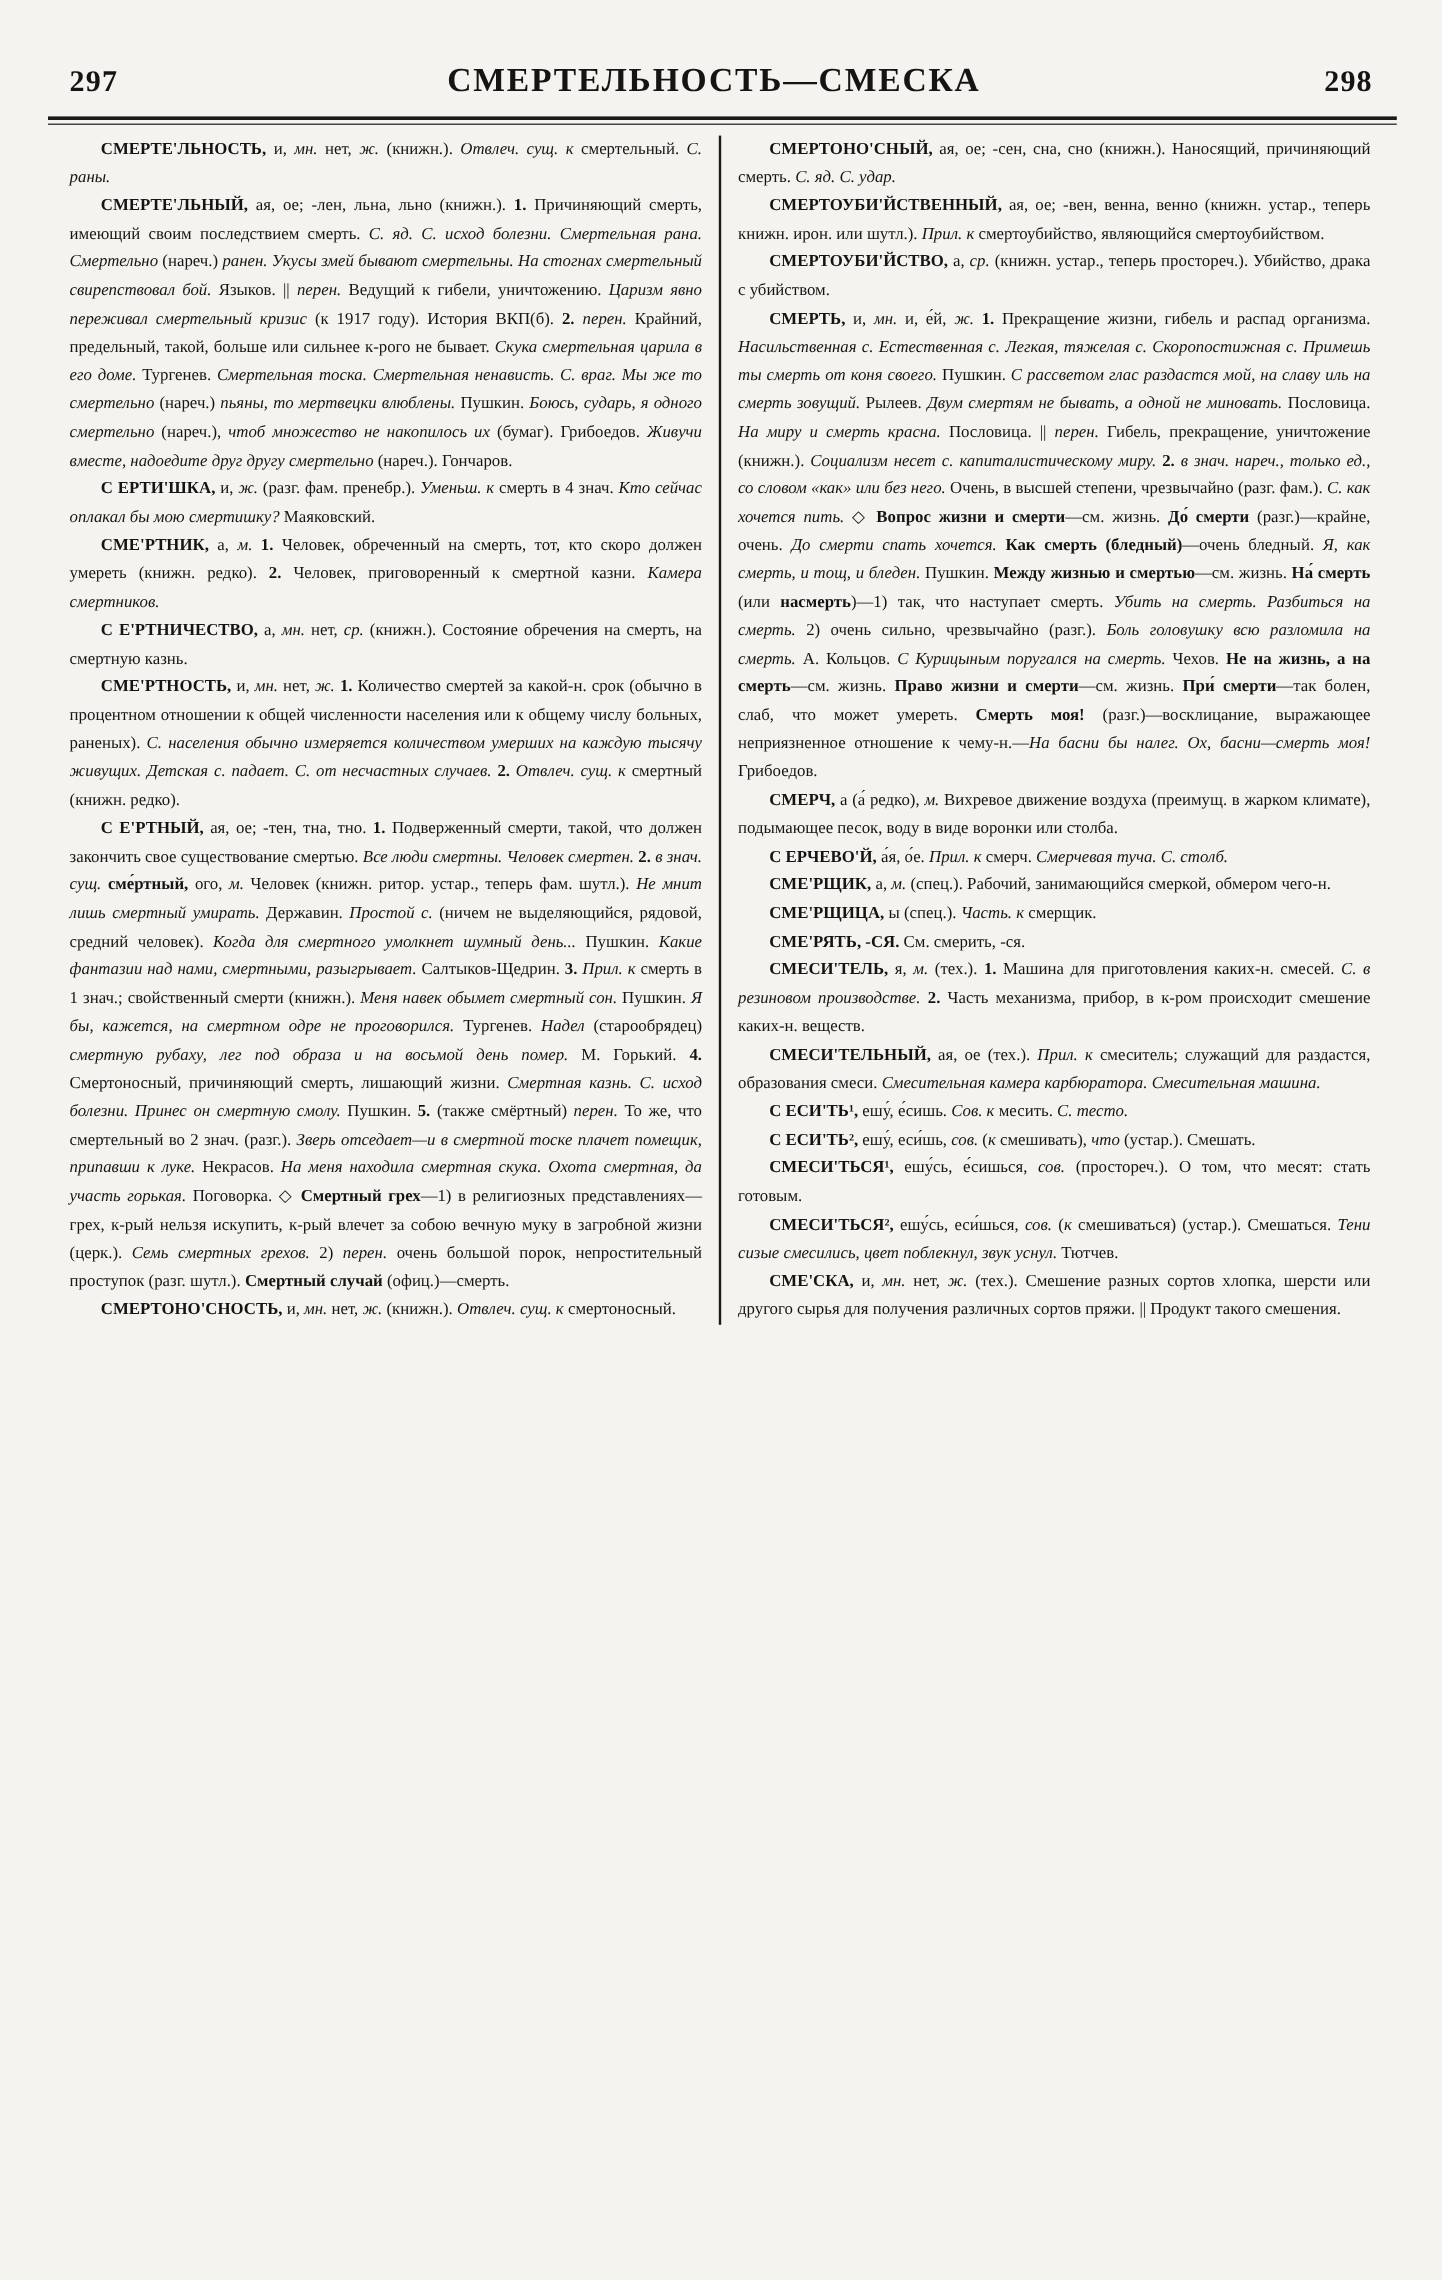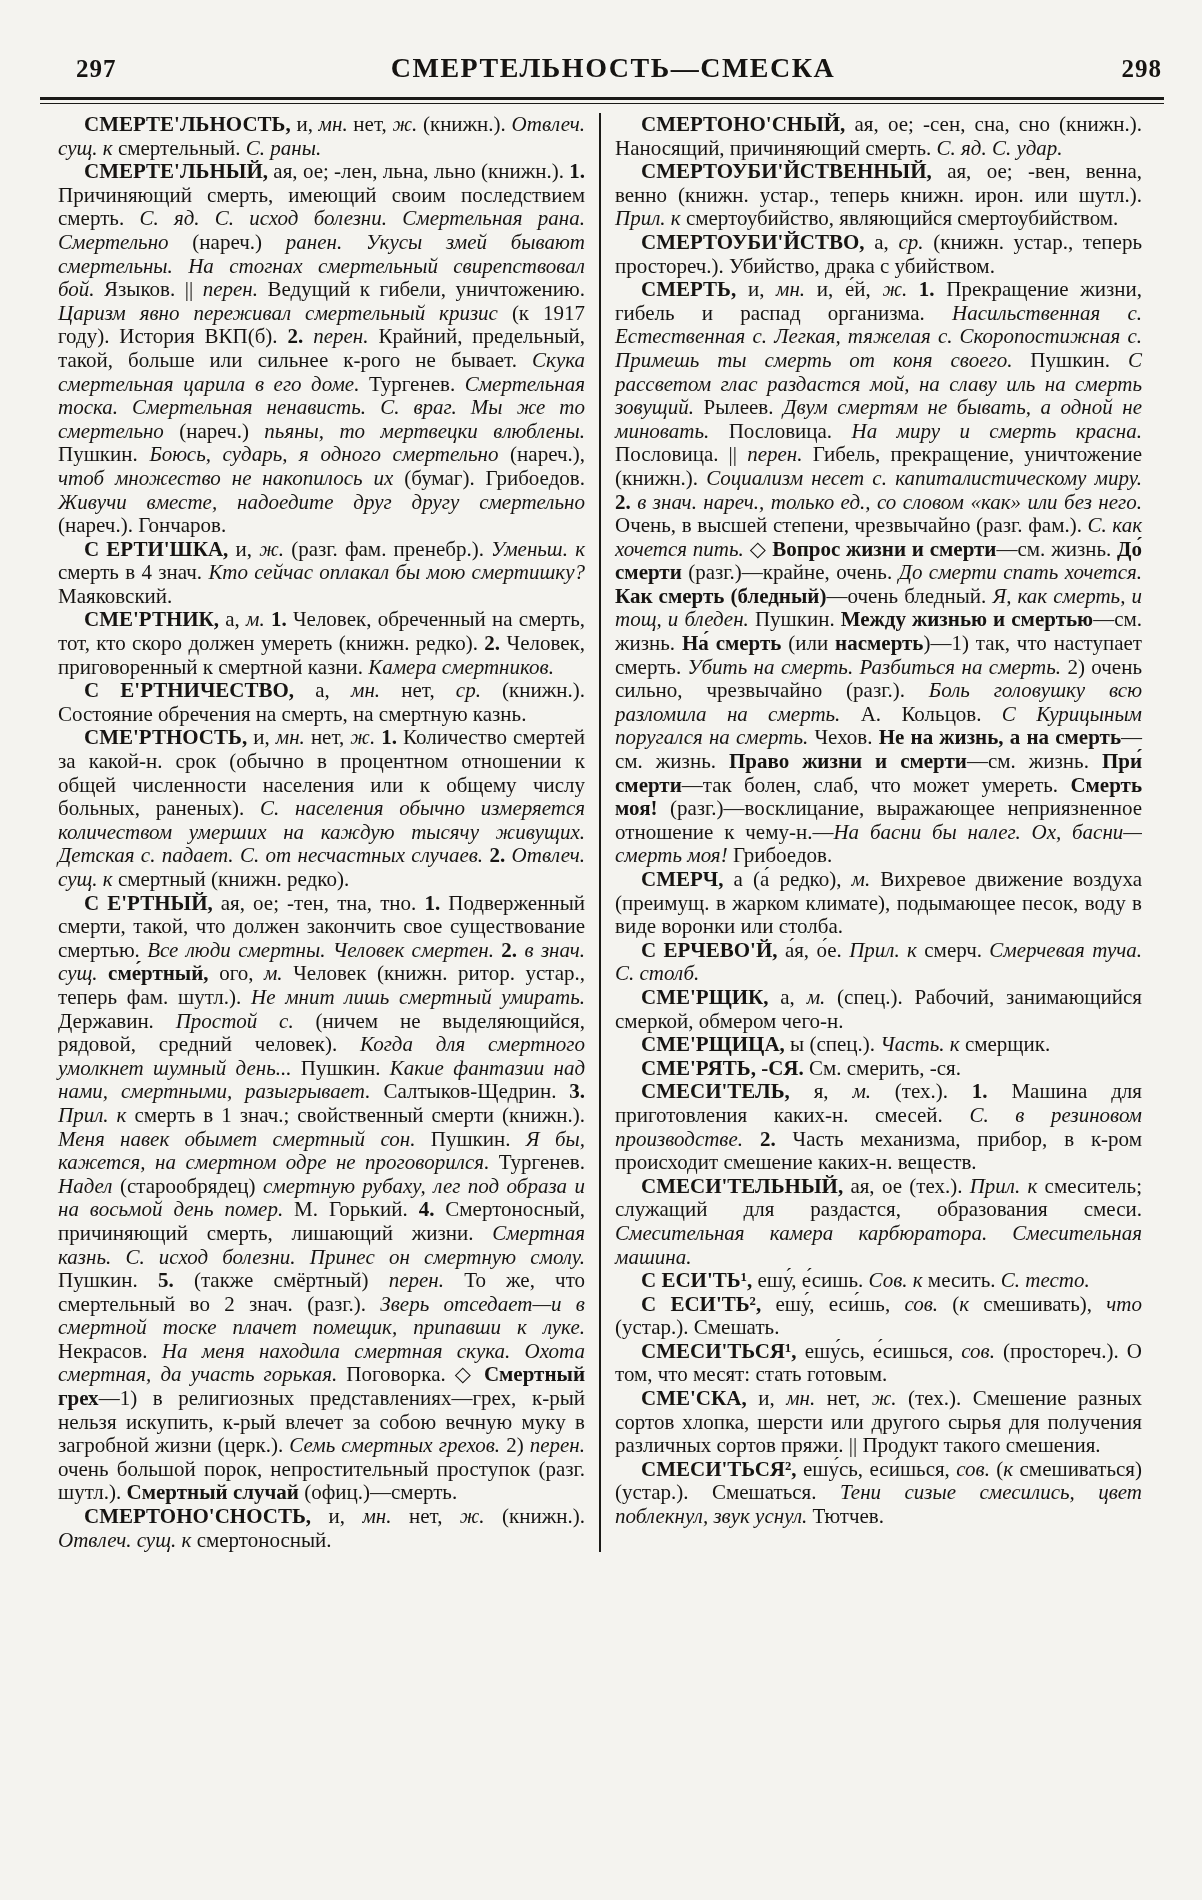--- a/index.html
+++ b/index.html
@@ -12,21 +12,21 @@
     width: 1202px;
     height: 1900px;
     background: #f4f3ef;
     color: #161412;
     font-family: "Liberation Serif", serif;
     overflow: hidden;
   }
   .header {
     position: absolute;
     top: 52px;
-    left: 76px;
+    left: 58px;
     width: 1086px;
     display: flex;
     justify-content: space-between;
     align-items: baseline;
     text-align: right;
   }
   .pnum {
     font-size: 25px;
     font-weight: bold;
     letter-spacing: 1px;
@@ -49,21 +49,21 @@
   .columns {
     position: absolute;
     top: 113px;
     left: 58px;
     width: 1086px;
     display: flex;
     align-items: stretch;
   }
   .col {
     width: 527px;
-    font-size: 21px;
+    font-size: 14px;
     line-height: 23.6px;
     text-align: justify;
   }
   .col-divider {
     width: 2px;
     background: #1b1a18;
     margin-left: 14px;
     margin-right: 14px;
   }
   p.entry {
@@ -107,18 +107,18 @@
         <p class="entry"><span class="b">СМЕРЧ, </span><span>а (а́ редко), </span><span class="i">м. </span><span>Вихревое движение воздуха (преимущ. в жарком климате), подымающее песок, воду в виде воронки или столба.</span></p>
         <p class="entry"><span class="b">С ЕРЧЕВО'Й, </span><span>а́я, о́е. </span><span class="i">Прил. к </span><span>смерч. </span><span class="i">Смерчевая туча. С. столб.</span></p>
         <p class="entry"><span class="b">СМЕ'РЩИК, </span><span>а, </span><span class="i">м. </span><span>(спец.). Рабочий, занимающийся смеркой, обмером чего-н.</span></p>
         <p class="entry"><span class="b">СМЕ'РЩИЦА, </span><span>ы (спец.). </span><span class="i">Часть. к </span><span>смерщик.</span></p>
         <p class="entry"><span class="b">СМЕ'РЯТЬ, -СЯ. </span><span>См. смерить, -ся.</span></p>
         <p class="entry"><span class="b">СМЕСИ'ТЕЛЬ, </span><span>я, </span><span class="i">м. </span><span>(тех.). </span><span class="b">1. </span><span>Машина для приготовления каких-н. смесей. </span><span class="i">С. в резиновом производстве. </span><span class="b">2. </span><span>Часть механизма, прибор, в к-ром происходит смешение каких-н. веществ.</span></p>
         <p class="entry"><span class="b">СМЕСИ'ТЕЛЬНЫЙ, </span><span>ая, ое (тех.). </span><span class="i">Прил. к </span><span>смеситель; служащий для раздастся, образования смеси. </span><span class="i">Смесительная камера карбюратора. Смесительная машина.</span></p>
         <p class="entry"><span class="b">С ЕСИ'ТЬ¹, </span><span>ешу́, е́сишь. </span><span class="i">Сов. к </span><span>месить. </span><span class="i">С. тесто.</span></p>
         <p class="entry"><span class="b">С ЕСИ'ТЬ², </span><span>ешу́, еси́шь, </span><span class="i">сов. </span><span>(</span><span class="i">к </span><span>смешивать), </span><span class="i">что </span><span>(устар.). Смешать.</span></p>
         <p class="entry"><span class="b">СМЕСИ'ТЬСЯ¹, </span><span>ешу́сь, е́сишься, </span><span class="i">сов. </span><span>(простореч.). О том, что месят: стать готовым.</span></p>
+        <p class="entry"><span class="b">СМЕСИ'ТЬСЯ², </span><span>ешу́сь, еси́шься, </span><span class="i">сов. </span><span>(</span><span class="i">к </span><span>смешиваться) (устар.). Смешаться. </span><span class="i">Тени сизые смесились, цвет поблекнул, звук уснул. </span><span>Тютчев.</span></p>
         <p class="entry"><span class="b">СМЕ'СКА, </span><span>и, </span><span class="i">мн. </span><span>нет, </span><span class="i">ж. </span><span>(тех.). Смешение разных сортов хлопка, шерсти или другого сырья для получения различных сортов пряжи. || Продукт такого смешения.</span></p>
-        <p class="entry"><span class="b">СМЕСИ'ТЬСЯ², </span><span>ешу́сь, еси́шься, </span><span class="i">сов. </span><span>(</span><span class="i">к </span><span>смешиваться) (устар.). Смешаться. </span><span class="i">Тени сизые смесились, цвет поблекнул, звук уснул. </span><span>Тютчев.</span></p>
       </div>
   </div>
 
 </div>
 
 </body></html>

